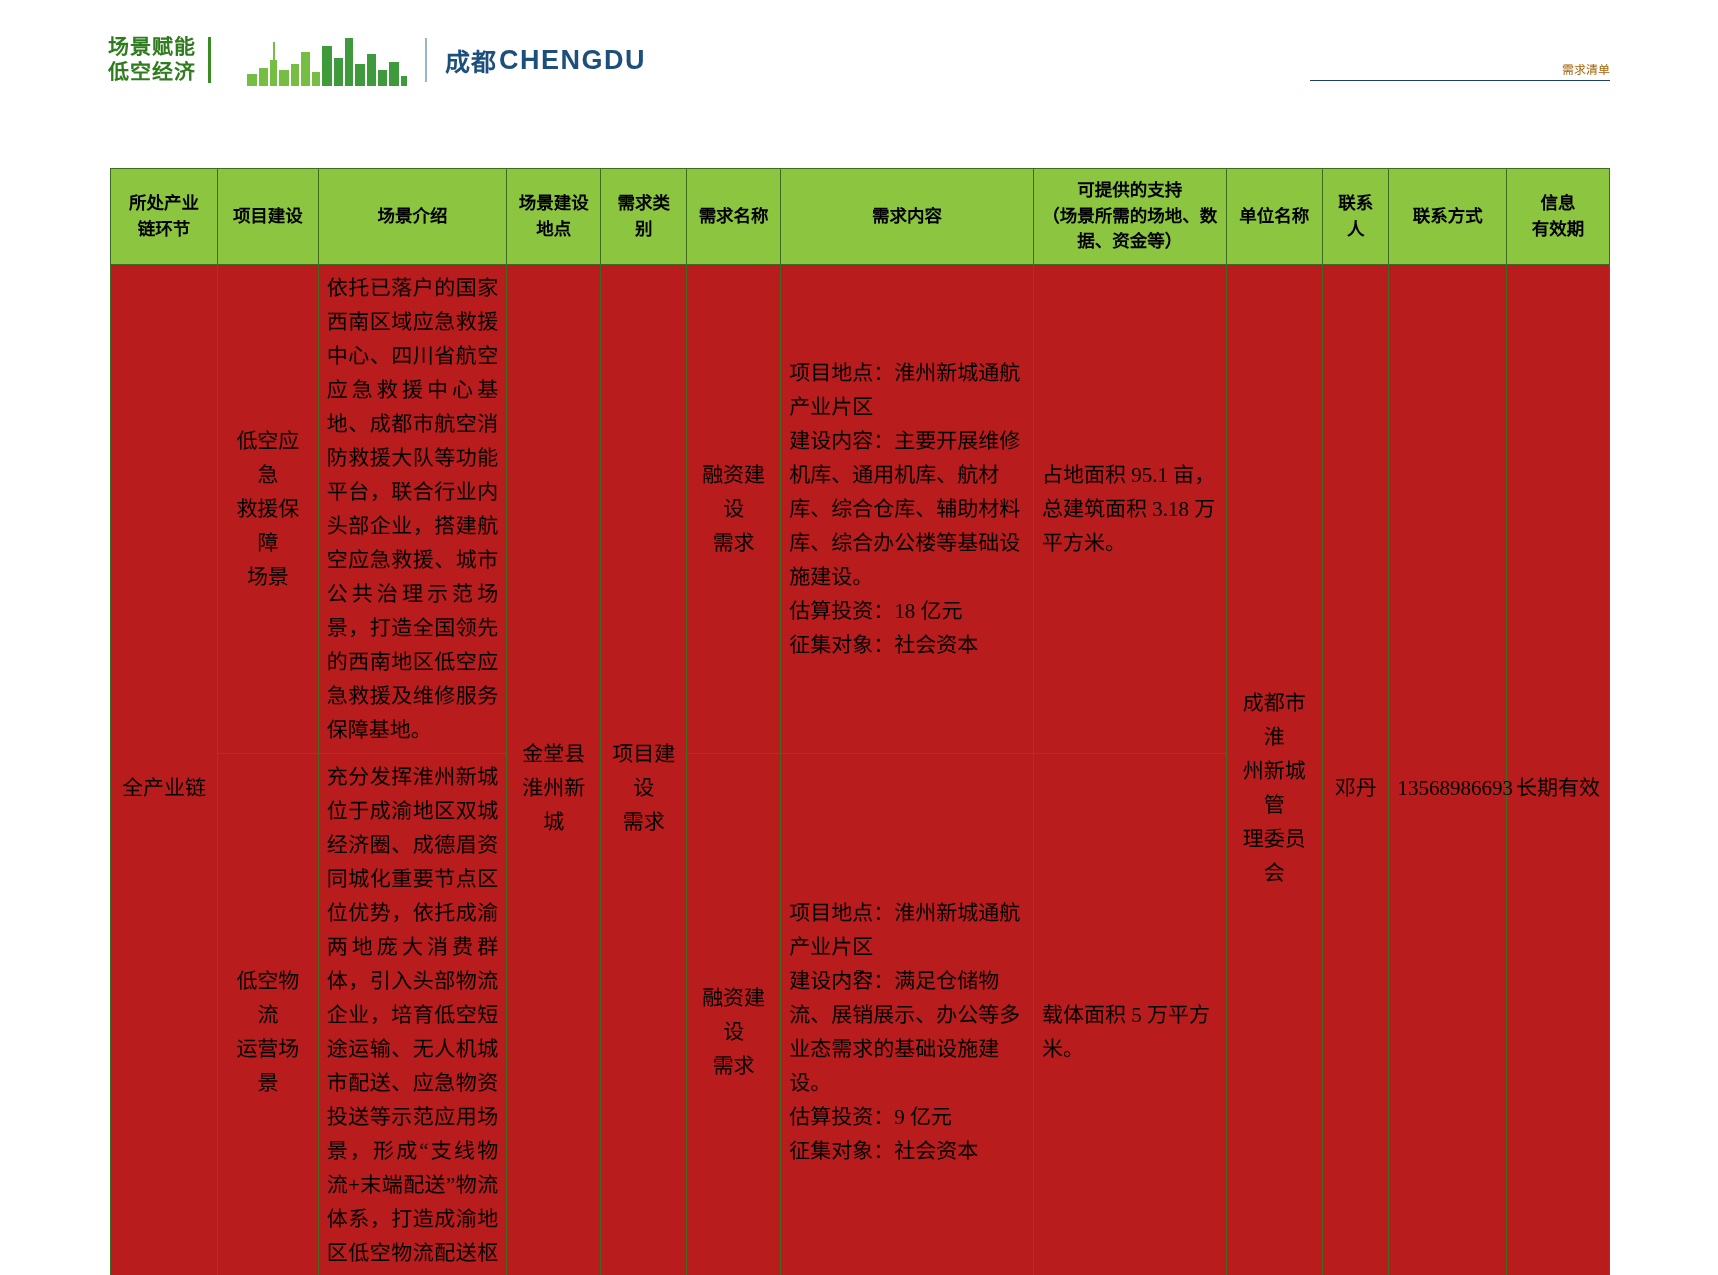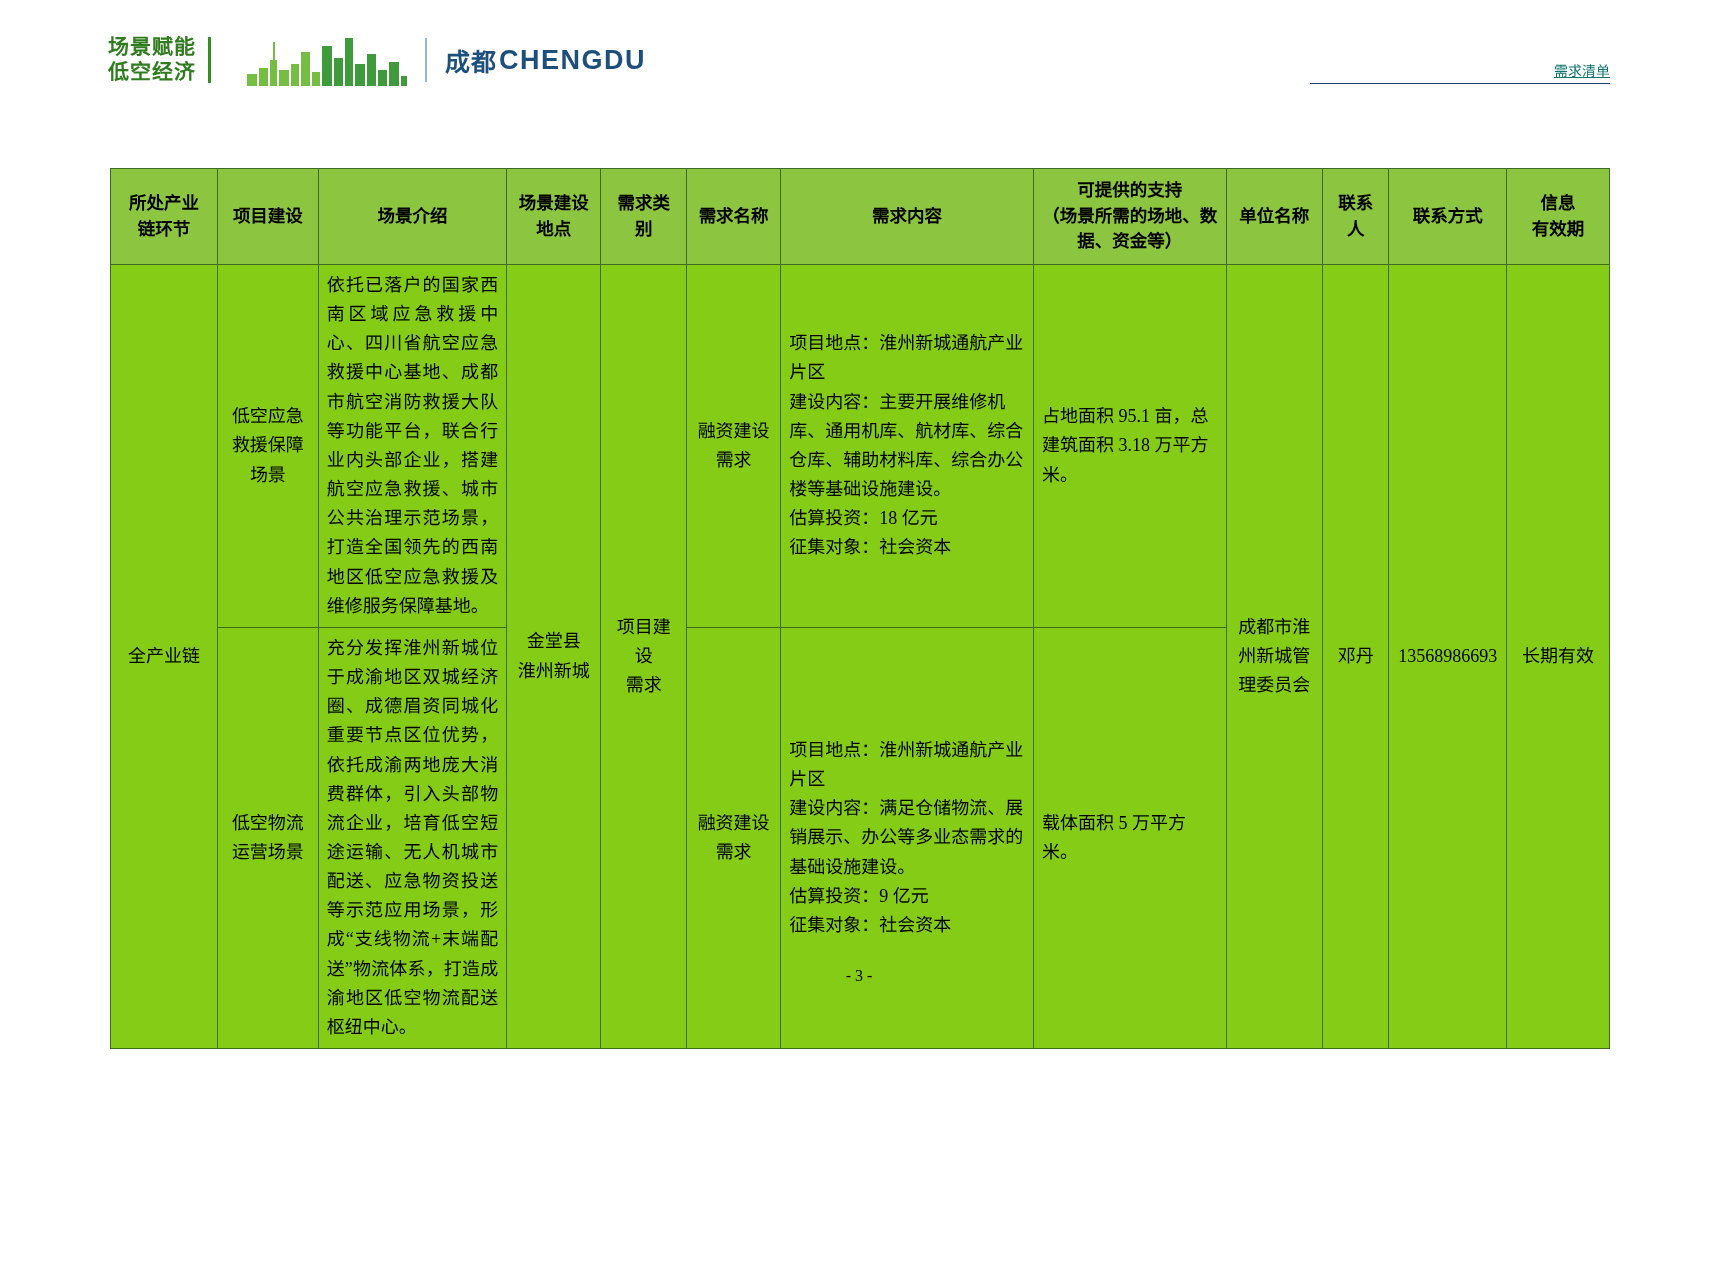--- a/index.html
+++ b/index.html
@@ -91,24 +91,23 @@
 
   .header-right {
     position: absolute;
     top: 60px;
     right: 108px;
     text-align: right;
     width: 300px;
   }
   .header-right .hr-text {
     font-family: "Liberation Sans", sans-serif;
-    font-size: 14px;
-    color: #0f766e;
+    font-size: 12px;
+    color: #a16207;
     padding-bottom: 3px;
-    text-decoration: underline;
   }
   .header-right .hr-rule {
     border-bottom: 1.5px solid #1d3f6e;
     width: 100%;
   }
 
   
   .table-wrap {
     position: absolute;
     top: 140px;
@@ -131,23 +130,23 @@
     background: #8cc540;
     color: #000;
     font-family: "Liberation Sans", sans-serif;
     font-weight: bold;
     font-size: 17.5px;
     text-align: center;
     line-height: 1.45;
     height: 96px;
   }
   table.opp tbody td {
-    background: #84cc16;
+    background: #b91c1c;
     font-family: "Liberation Serif", serif;
-    font-size: 18px;
+    font-size: 21px;
     line-height: 1.62;
   }
   .c-center {
     text-align: center;
   }
   .c-justify {
     text-align: justify;
     text-align-last: left;
     text-justify: inter-ideograph;
   }

